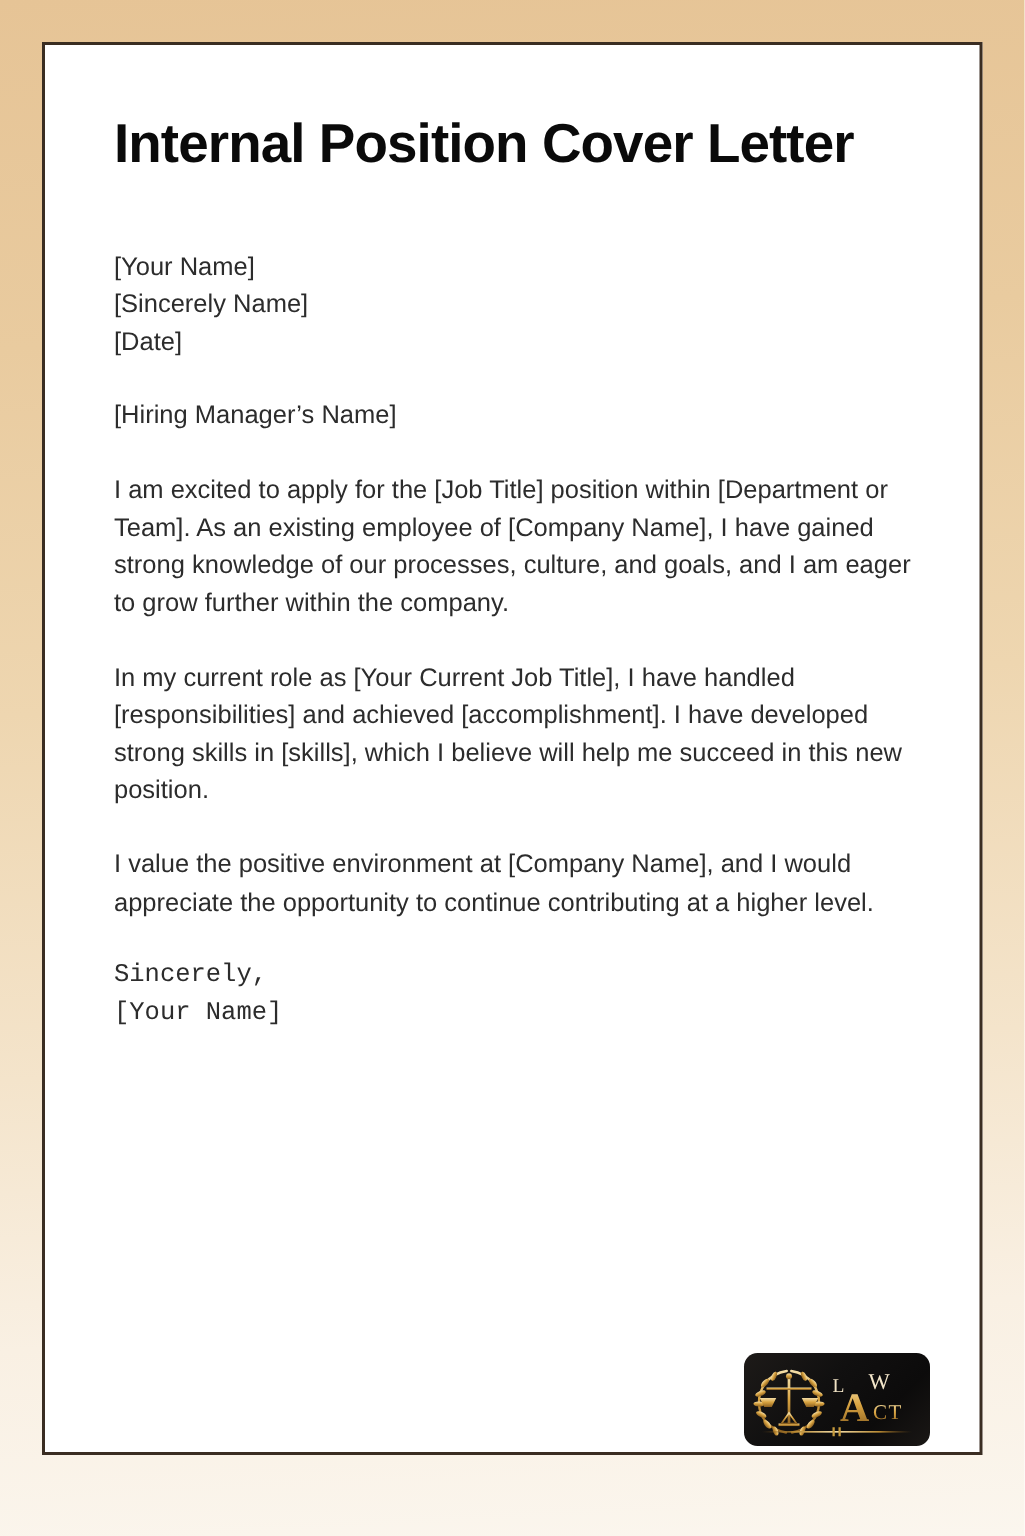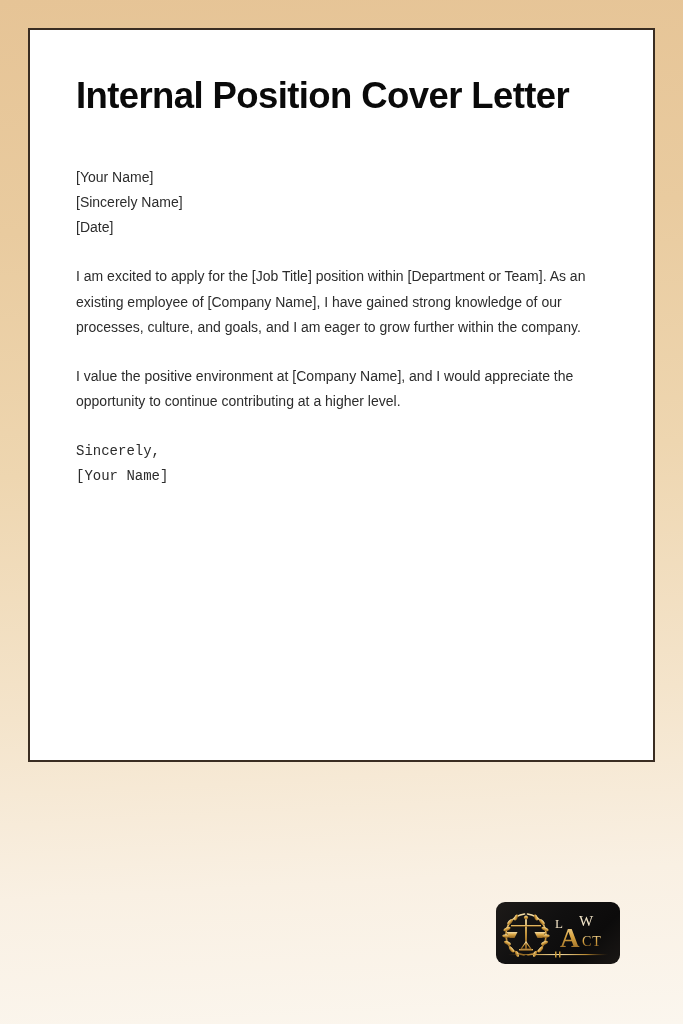--- a/index.html
+++ b/index.html
@@ -21,40 +21,40 @@
     position:relative;
     overflow:hidden;
   }
 
   
   .sheet {
     position:absolute;
     left:28px;
     top:28px;
     width:627px;
-    height:734px;
+    height:942px;
     background:#ffffff;
     border:2px solid #3a2d22;
     padding:46px 36px 0 46px;
   }
 
   
   .doc-title {
     font-size:36.5px;
     font-weight:bold;
     color:#0a0a0a;
     letter-spacing:-0.6px;
     line-height:1.12;
     margin-bottom:48px;
     white-space:nowrap;
   }
 
   
   .body-text {
-    font-size:14px;
+    font-size:17px;
     color:#2c2c2c;
     line-height:25.2px;
     max-width:545px;
   }
 
   .block { margin-bottom:24px; }
   .block:last-child { margin-bottom:0;font-family:Liberation Mono, monospace; }
 
   .line { display:block; }
 
@@ -82,23 +82,27 @@
   <h1 class="doc-title">Internal Position Cover Letter</h1>
 
   <div class="body-text">
 
     <div class="block">
       <span class="line">[Your Name]</span>
       <span class="line">[Sincerely Name]</span>
       <span class="line">[Date]</span>
     </div>
 
+    <div class="block">
+      <span class="line">[Hiring Manager’s Name]</span>
+    </div>
 
 
     <p class="para">I am excited to apply for the [Job Title] position within [Department or Team]. As an existing employee of [Company Name], I have gained strong knowledge of our processes, culture, and goals, and I am eager to grow further within the company.</p>
+    <p class="para">In my current role as [Your Current Job Title], I have handled [responsibilities] and achieved [accomplishment]. I have developed strong skills in [skills], which I believe will help me succeed in this new position.</p>
     <p class="para">I value the positive environment at [Company Name], and I would appreciate the opportunity to continue contributing at a higher level.</p>
 
     <div class="block">
       <span class="line">Sincerely,</span>
       <span class="line">[Your Name]</span>
     </div>
 
   </div>
 
   <div class="logo-badge">

